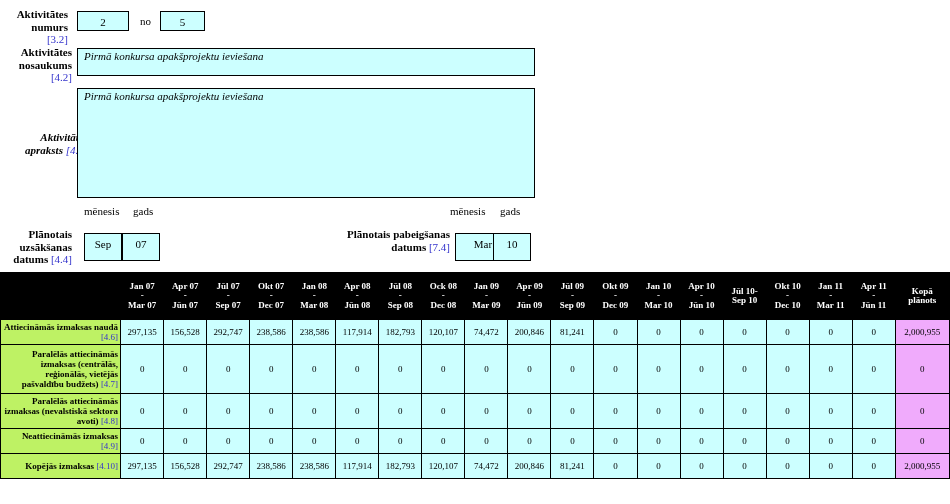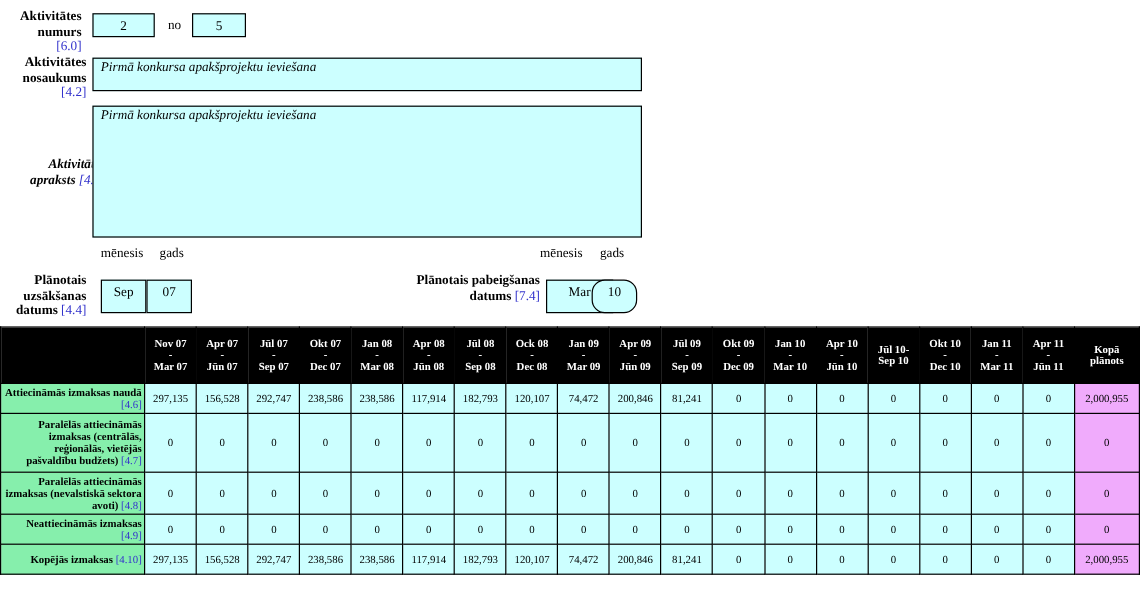--- a/index.html
+++ b/index.html
@@ -79,21 +79,21 @@
   #lbl-gads-2 { left: 500px; top: 205px; }
 
   
   #lbl-uzsaksanas { left: 8px; top: 228px; width: 64px; }
   #box-start-month { left: 84px; top: 233px; width: 38px; height: 28px; }
   #box-start-year { left: 122px; top: 233px; width: 38px; height: 28px; }
 
   
   #lbl-pabeigsanas { left: 310px; top: 228px; width: 140px; }
   #box-end-month { left: 455px; top: 233px; width: 56px; height: 28px; }
-  #box-end-year { left: 493px; top: 233px; width: 38px; height: 28px; border-radius: 11px; }
+  #box-end-year { left: 493px; top: 233px; width: 38px; height: 28px; }
 
   
   .table-wrap {
     position: absolute;
     left: 0;
     top: 272px;
     width: 950px;
   }
   table.budget {
     border-collapse: collapse;
@@ -113,21 +113,21 @@
     text-align: center;
     line-height: 1.05;
     height: 44px;
     font-size: 9px;
   }
   table.budget thead th.corner {
     background: #000000;
     border: 1px solid #000000;
   }
   td.rowlabel {
-    background: #86efac;
+    background: #bef264;
     text-align: right;
     font-weight: bold;
     font-size: 9px;
     line-height: 1.12;
     padding-right: 4px;
   }
   td.val {
     background: #ccffff;
     text-align: center;
     font-size: 9px;
@@ -142,21 +142,21 @@
   tr.mid td { height: 32px; }
   tr.short td { height: 22px; }
 </style>
 </head>
 <body>
 
 <div class="form-area">
 
   <div class="lbl" id="lbl-numurs">
     <span>Aktivitātes numurs</span>
-    <span class="ref">[6.0]</span>
+    <span class="ref">[3.2]</span>
   </div>
   <div class="box center" id="box-num-from">2</div>
   <div class="lbl-plain" id="lbl-no">no</div>
   <div class="box center" id="box-num-to">5</div>
 
   <div class="lbl" id="lbl-nosaukums">
     <span>Aktivitātes nosaukums</span>
     <span class="ref">[4.2]</span>
   </div>
   <div class="box textarea" id="box-nosaukums">Pirmā konkursa apakšprojektu ieviešana</div>
@@ -191,21 +191,21 @@
   <table class="budget">
     <colgroup>
       <col style="width:120px">
       <col span="18" style="width:43px">
       <col style="width:54px">
     </colgroup>
     <thead>
       <tr>
         <th class="corner"></th>
       <th>
-            <div>Nov 07</div>
+            <div>Jan 07</div>
             <div>-</div>
             <div>Mar 07</div>
           </th>
           <th>
             <div>Apr 07</div>
             <div>-</div>
             <div>Jūn 07</div>
           </th>
           <th>
             <div>Jūl 07</div>

